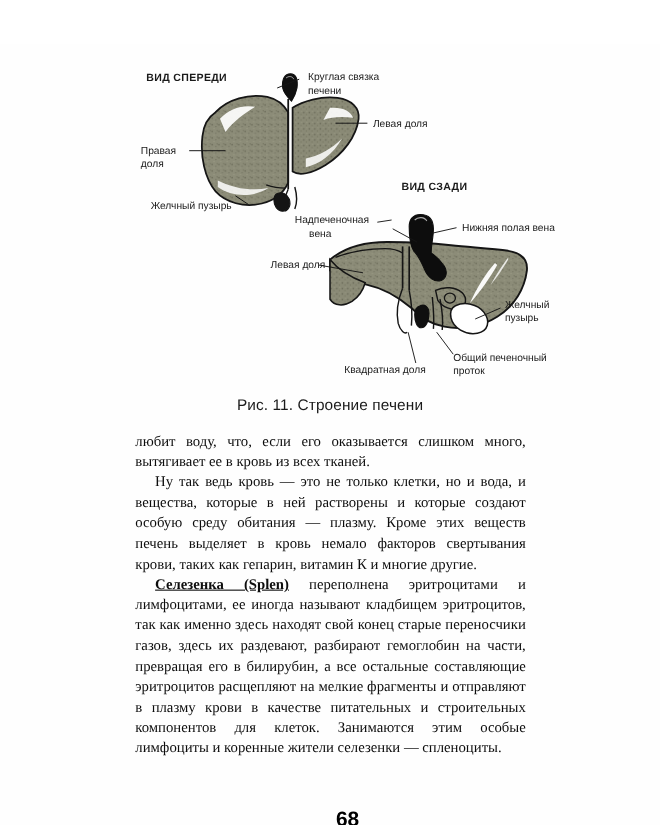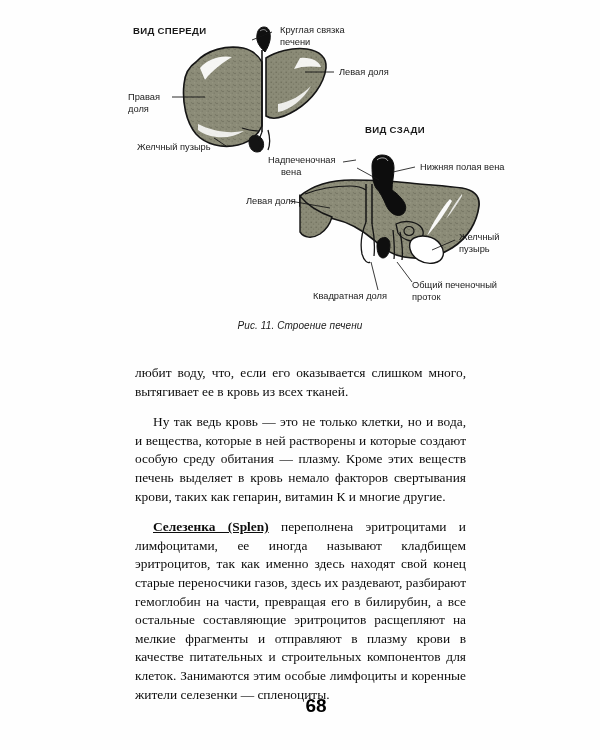--- a/index.html
+++ b/index.html
@@ -21,56 +21,56 @@
     width: 600px;
     height: 750px;
     background: #fefefe;
   }
 
   
   .figure-block {
     position: relative;
     width: 600px;
     height: 340px;
+    margin-top: 40px;
   }
 
   .figure-svg {
     position: absolute;
     left: 0;
     top: 0;
   }
 
   .fig-caption {
     position: absolute;
     left: 0;
     top: 320px;
     width: 600px;
     text-align: center;
     font-family: "Liberation Sans", sans-serif;
-    font-style: italic;
-    font-size: 10px;
+    font-size: 14px;
     color: #1a1a1a;
     letter-spacing: 0.1px;
   }
 
   
   .body-text {
     position: absolute;
     left: 123px;
     top: 352px;
     width: 355px;
     font-family: "Liberation Serif", serif;
     font-size: 13.4px;
     line-height: 18.6px;
     text-align: justify;
     text-justify: inter-word;
     color: #0d0d0d;
   }
   .body-text p {
-    margin: 12px;
+    margin: 0;
     text-indent: 18px;
   }
   .body-text p.noindent {
     text-indent: 0;
   }
   .body-text b {
     font-weight: bold;
     text-decoration: underline;
   }
 

